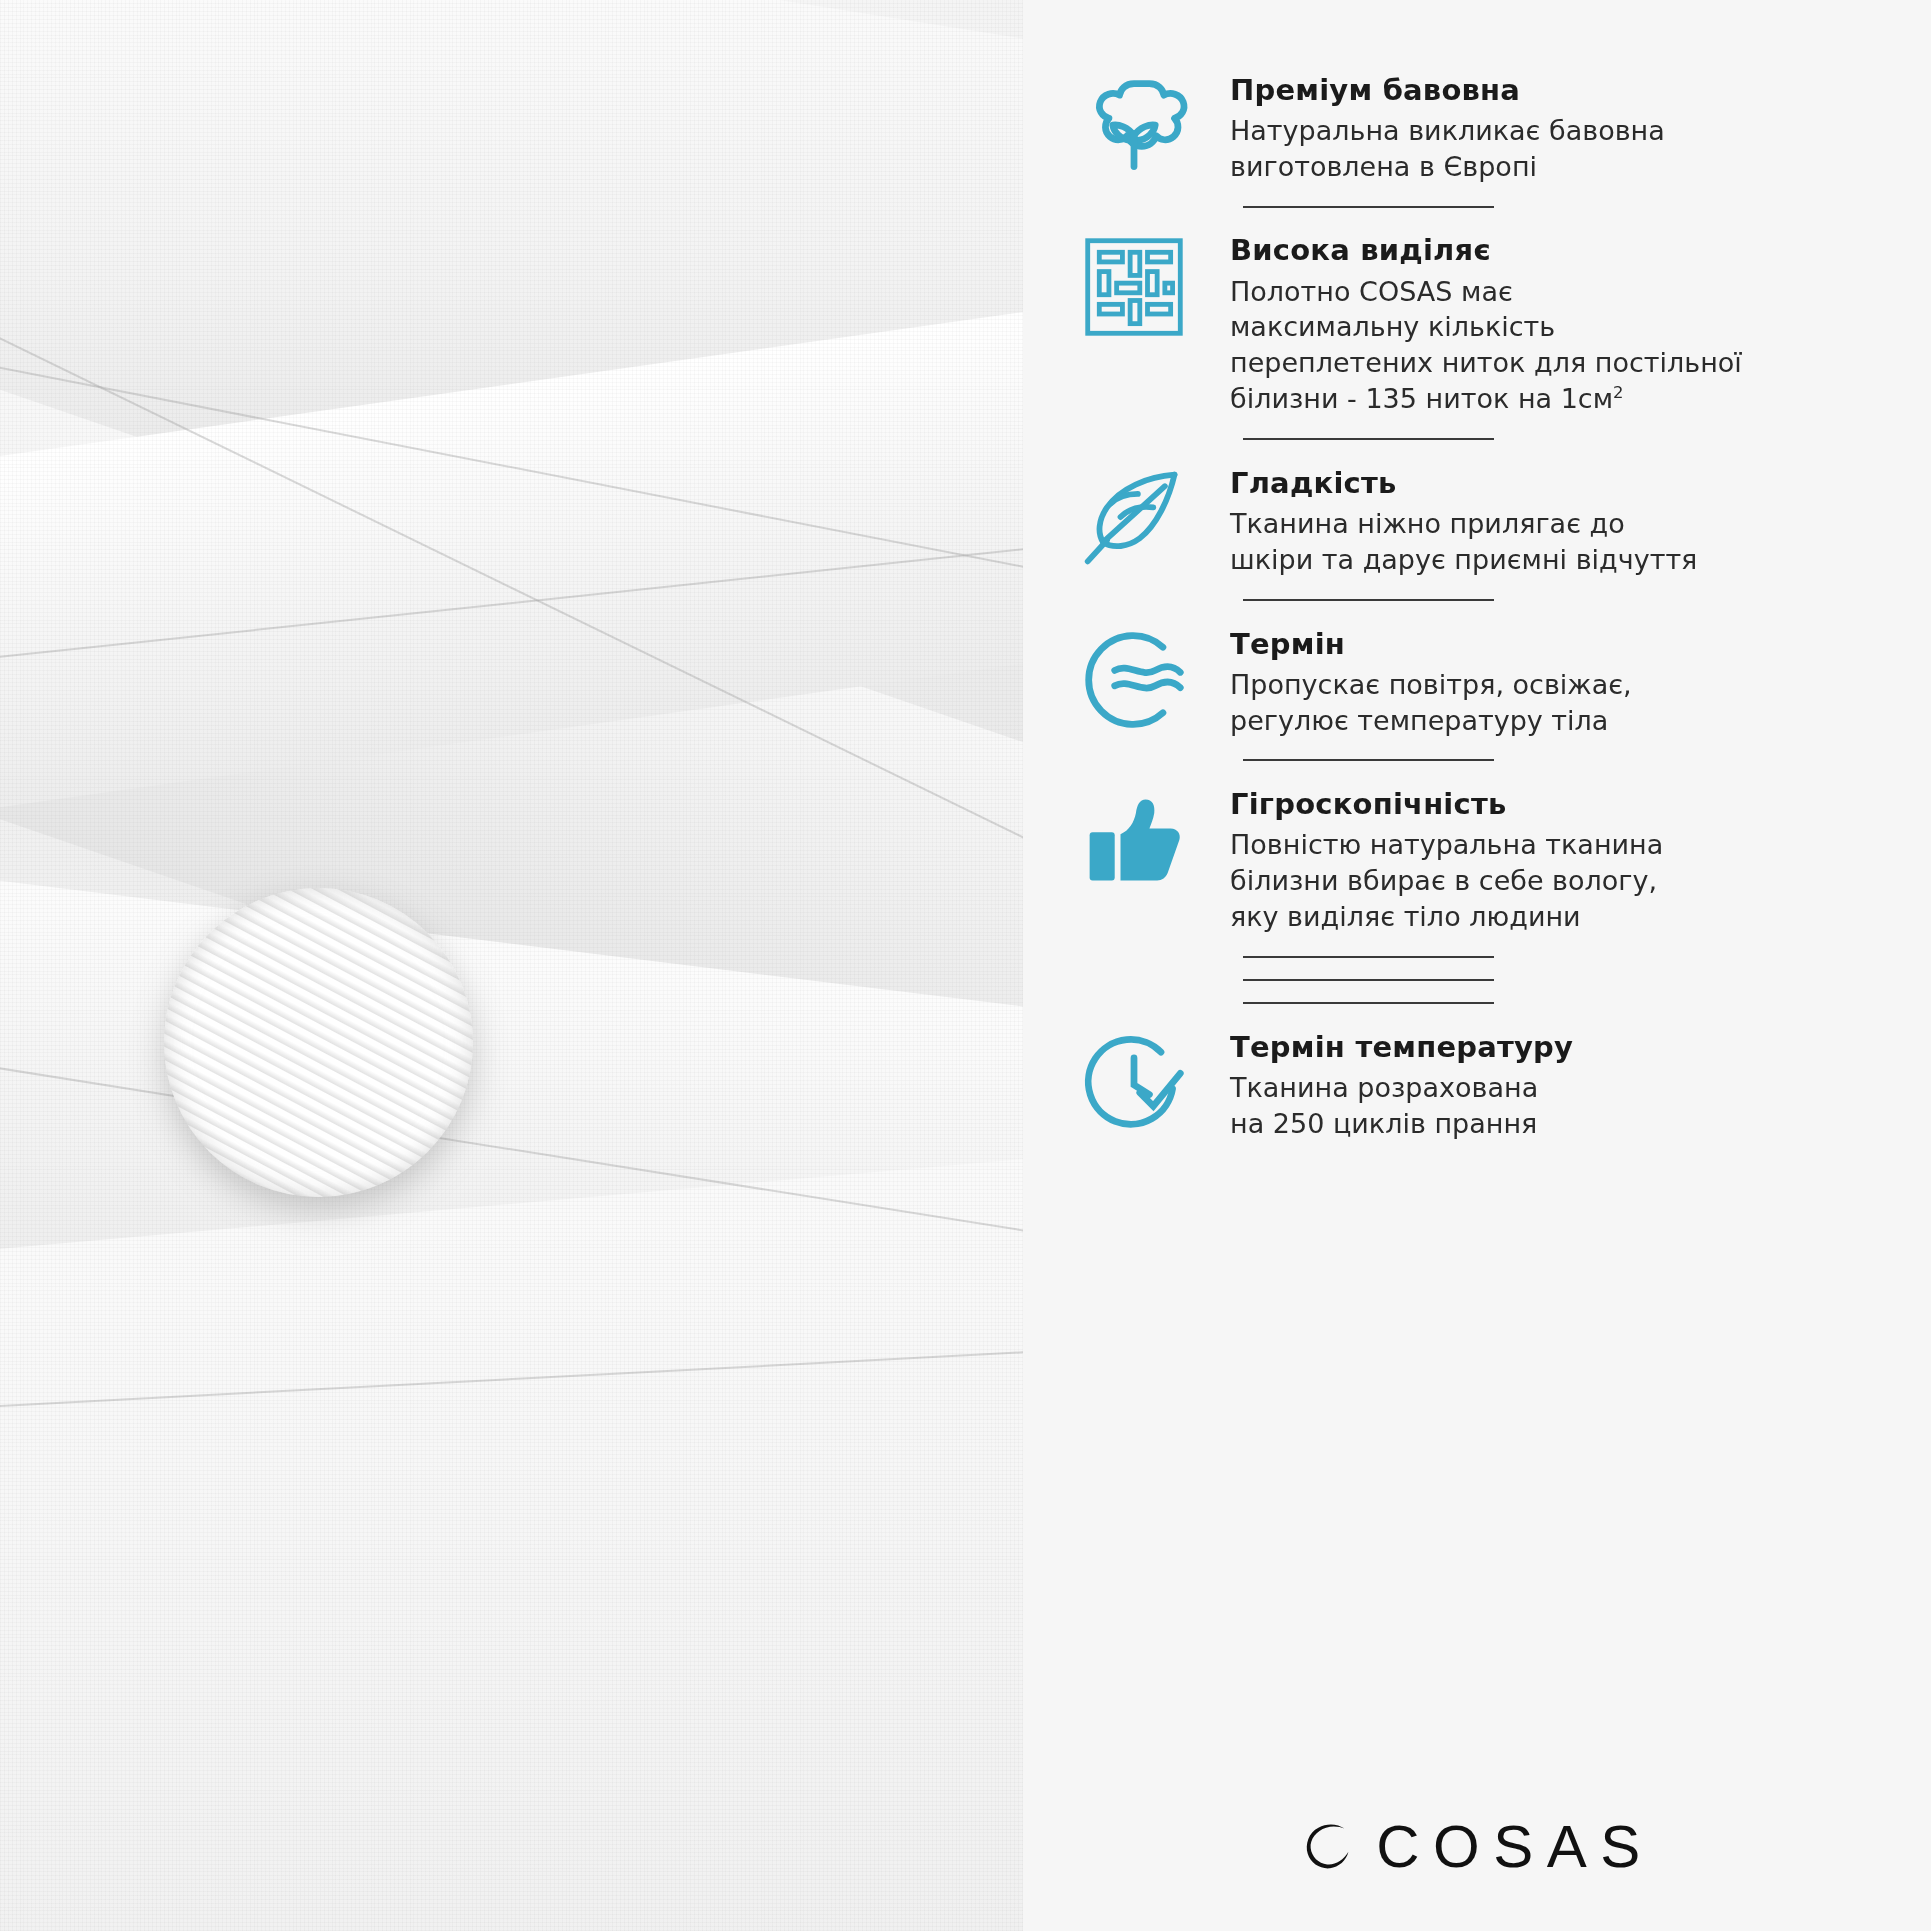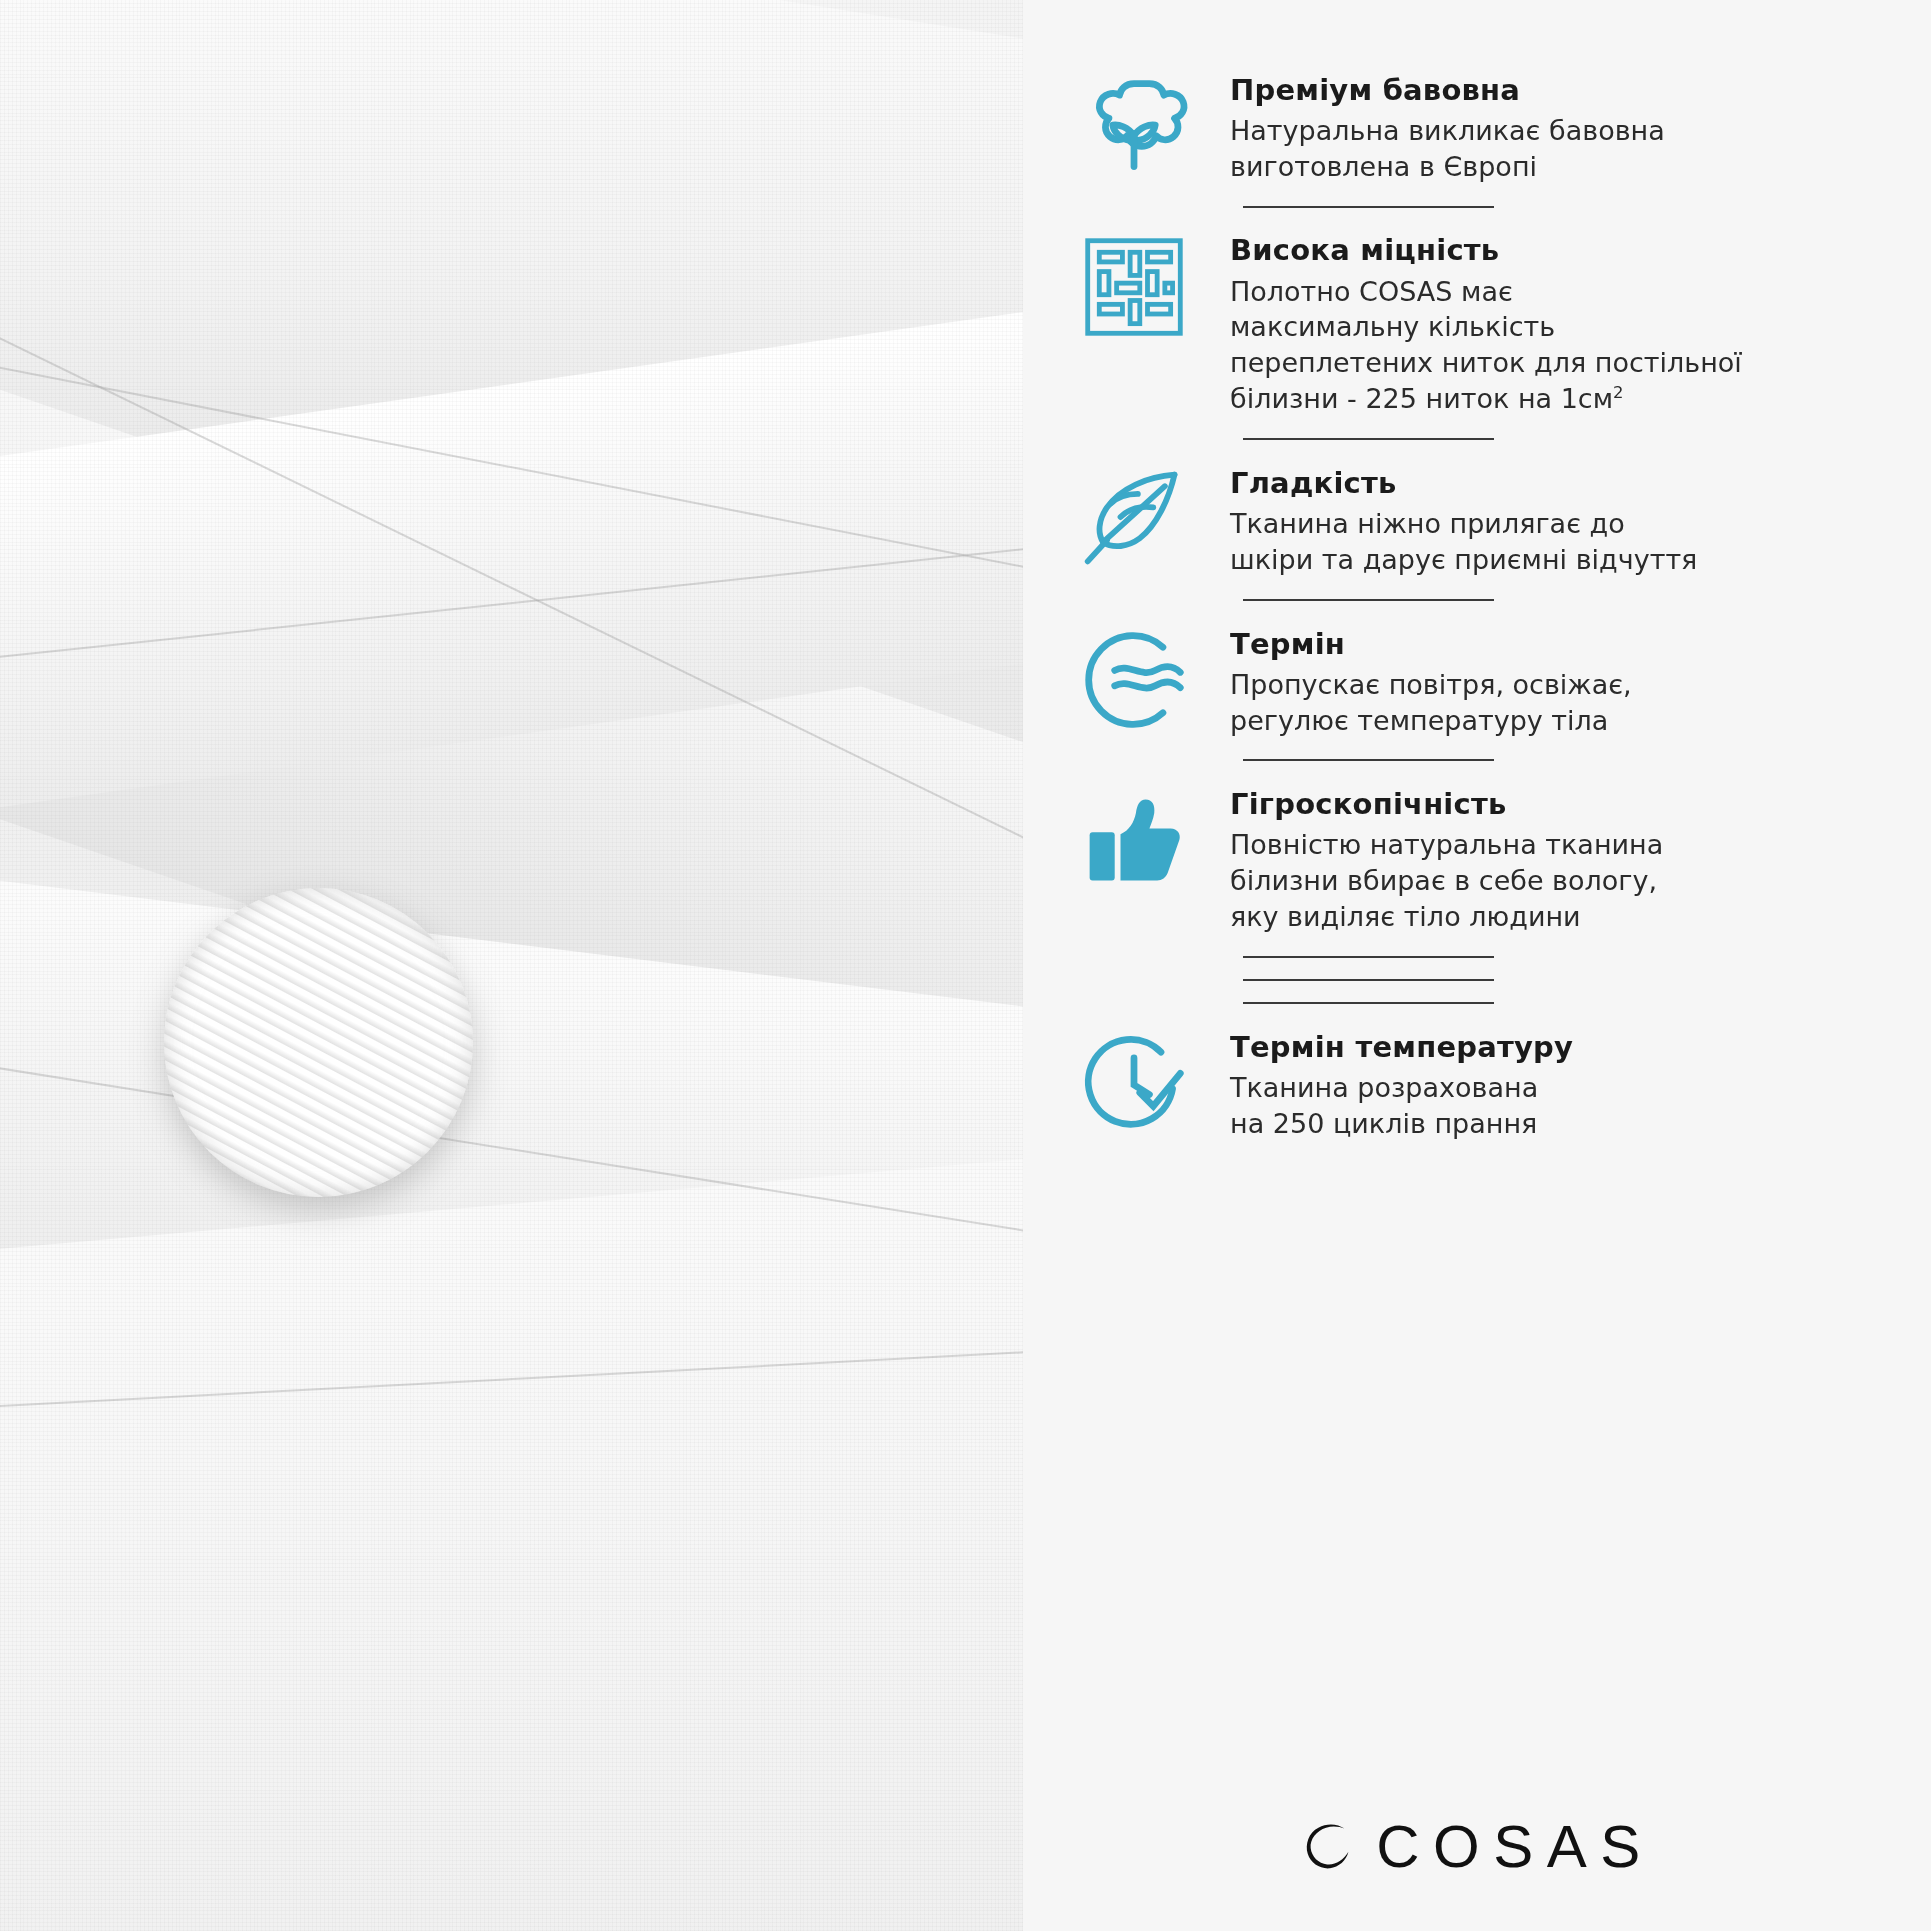--- a/index.html
+++ b/index.html
@@ -244,25 +244,25 @@
               <rect x="38" y="52" width="24" height="10"></rect>
               <rect x="70" y="40" width="10" height="24"></rect>
               <rect x="88" y="52" width="8" height="10"></rect>
               <rect x="20" y="74" width="24" height="10"></rect>
               <rect x="52" y="70" width="10" height="24"></rect>
               <rect x="70" y="74" width="24" height="10"></rect>
             </g>
           </svg>
         </div>
         <div class="feature-text">
-          <p class="feature-title">Висока міцність</p>
+          <p class="feature-title">Висока виділяє</p>
           <p class="feature-desc"><span>Полотно COSAS має
 максимальну кількість
 переплетених ниток для постільної
-білизни - 225 ниток на 1см</span><sup>2</sup></p>
+білизни - 135 ниток на 1см</span><sup>2</sup></p>
         </div>
       </div>
 
       <div class="divider"></div>
 
       <div class="feature">
         <div class="feature-icon">
           <svg width="112" height="108" viewBox="0 0 116 112">
             <g fill="none" stroke="#3ba8c8" stroke-width="6" stroke-linecap="round" stroke-linejoin="round">
               <path d="M100 10c-28 2-56 14-70 34-9 13-10 27-4 36l64-58"></path>

